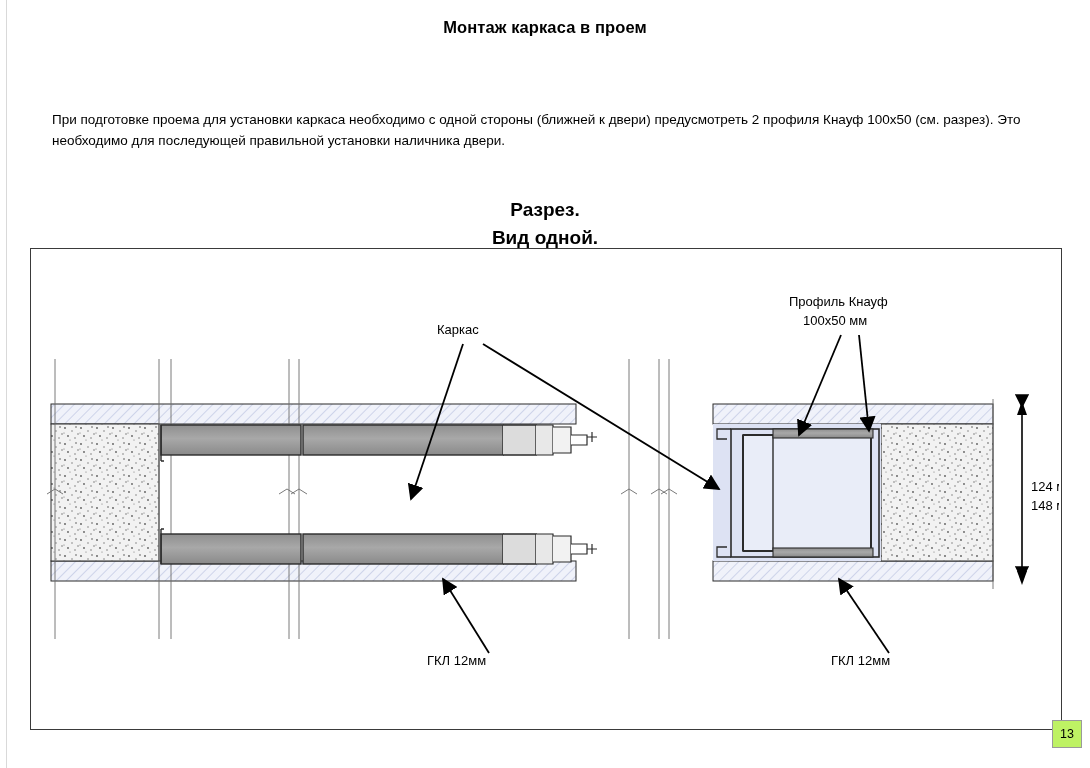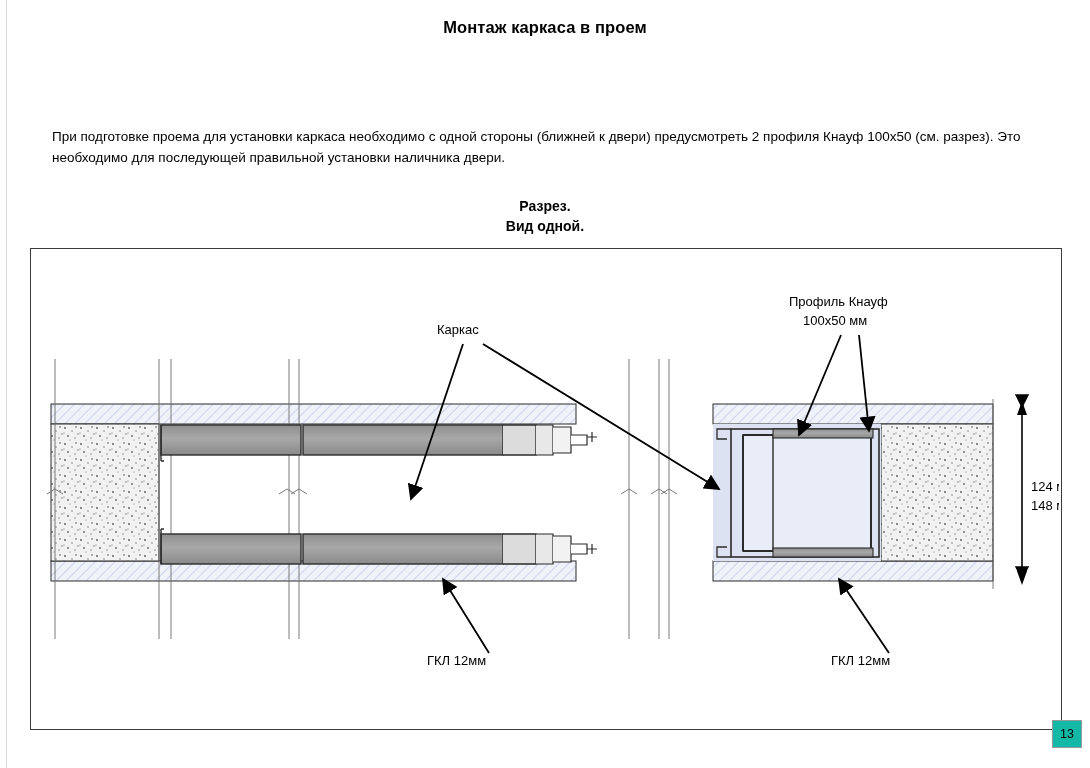--- a/index.html
+++ b/index.html
@@ -36,46 +36,45 @@
     font-size: 16.5px;
     font-weight: bold;
     letter-spacing: 0.1px;
   }
   .intro {
     position: absolute;
     left: 52px; top: 110px;
     width: 1000px;
     font-size: 13.5px;
     line-height: 1.55;
-    margin-top: 17px;
   }
   .section-title {
     position: absolute;
     left: 0; top: 196px;
     width: 1090px;
     text-align: center;
-    font-size: 14px;
+    font-size: 19px;
     font-weight: bold;
     line-height: 1.45;
   }
   .section-title div { display: block; }
   .figure-box {
     position: absolute;
     left: 30px; top: 248px;
     width: 1030px;
     height: 480px;
     border: 1px solid #3a3a3a;
     background: #ffffff;
   }
   .page-num {
     position: absolute;
     right: 8px; bottom: 20px;
     width: 28px; height: 26px;
     border: 1px solid #9a9a9a;
-    background: #14b8a6;
+    background: #bef264;
     font-size: 12.5px;
     display: flex;
     align-items: center;
     justify-content: center;
   }
   svg { display: block; }
   .lbl {
     font-family: "Liberation Sans", sans-serif;
     font-size: 13px;
     fill: #000;

